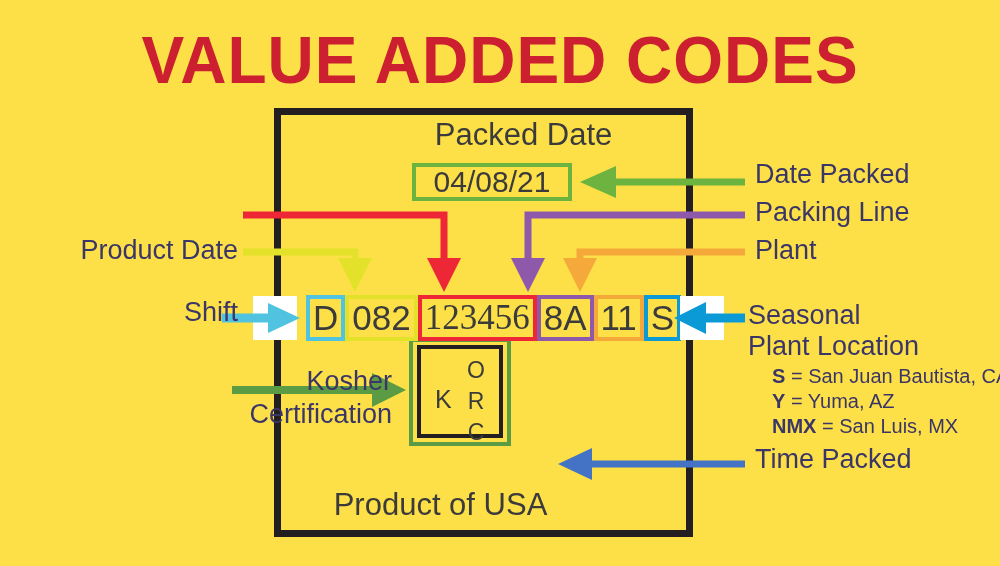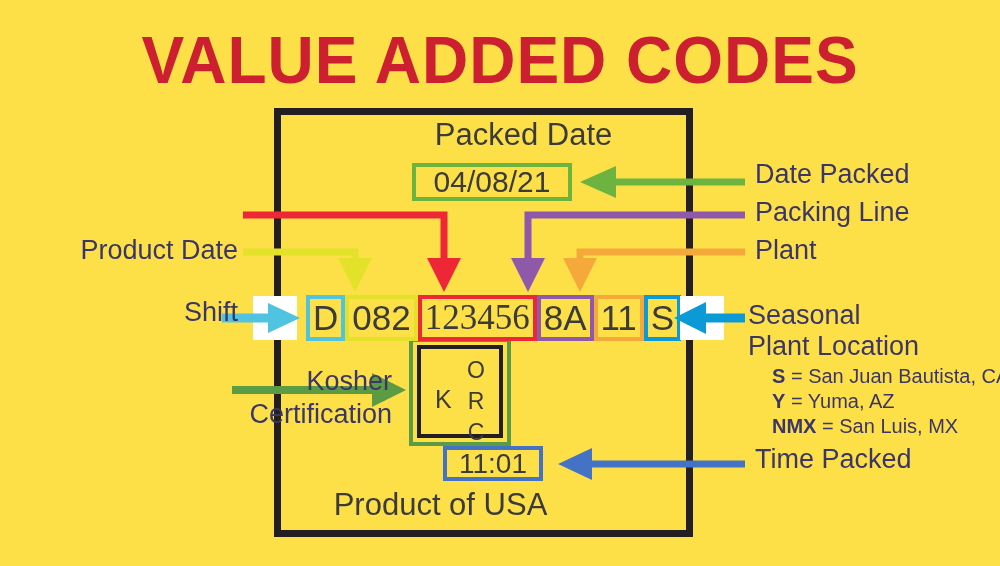--- a/index.html
+++ b/index.html
@@ -193,21 +193,20 @@
   <div id="title">VALUE ADDED CODES</div>
 
   <div id="pkg-frame"></div>
 
   <div class="pkg-text" id="packed-date-label">Packed Date</div>
 
   <div class="vbox" id="date-box">04/08/21</div>
 
   <div class="pkg-text" id="product-of-usa">Product of USA</div>
 
-  <div class="vbox" id="time-box">11:01</div>
 
   <div id="kosher-outer">
     <div id="kosher-inner">
       <div id="kosher-k">K</div>
       <div id="kosher-orc">
         <span>O</span>
         <span>R</span>
         <span>C</span>
       </div>
     </div>

